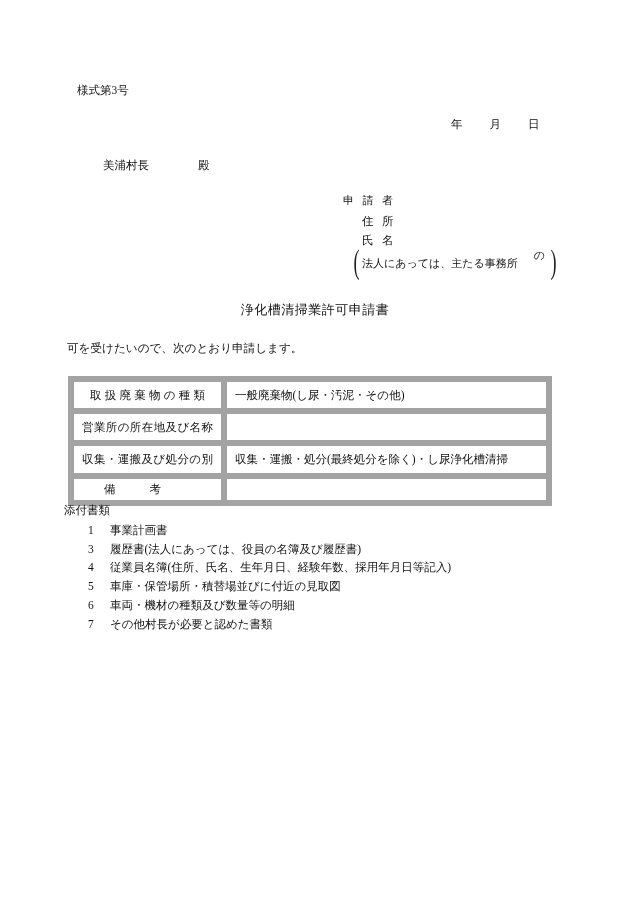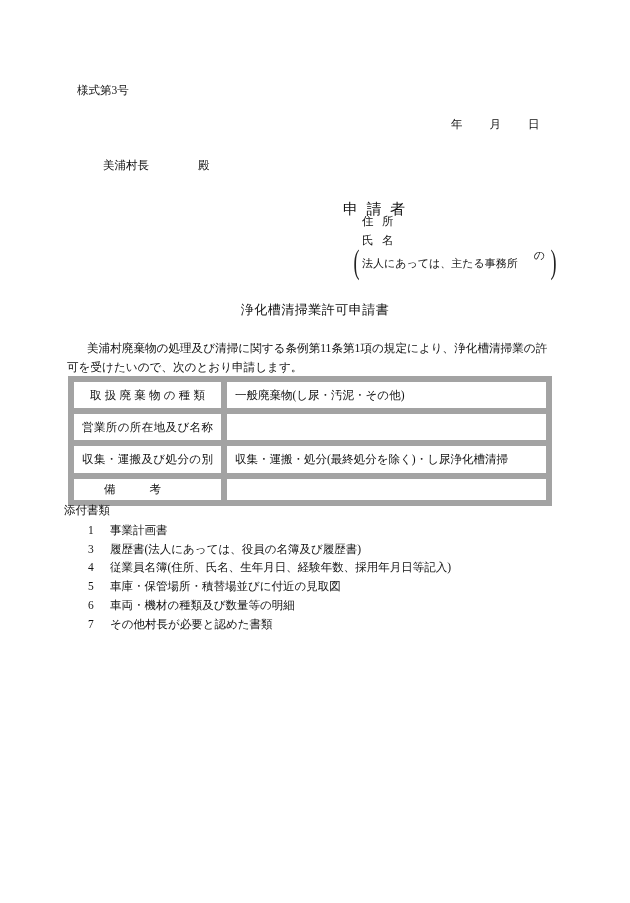--- a/index.html
+++ b/index.html
@@ -11,21 +11,21 @@
   }
   .page {
     position:relative; width:630px; height:903px;
     background:#ffffff; overflow:hidden;
   }
   .abs { position:absolute; }
   .form-number { left:77px; top:83px; font-size:11.5px; }
   .date-line { left:451px; top:117px; font-size:11.5px; display:flex; gap:27px; }
   .recipient { left:103px; top:158px; font-size:11.5px; }
   .recipient .honorific { margin-left:49px; }
-  .applicant-label { left:343px; top:200px; font-size:15px; letter-spacing:8.5px; }
+  .applicant-label { left:343px; top:193px; font-size:11px; letter-spacing:8.5px; }
   .sub-label { font-size:11.5px; letter-spacing:8.5px; }
   .addr-label { left:362px; top:214px; }
   .name-label { left:362px; top:233px; }
   .corp-note { left:351px; top:246px; display:flex; align-items:center; }
   .paren {
     font-size:33px; line-height:33px; font-weight:400;
     transform:scaleX(0.55); color:#222;
   }
   .corp-note-text { font-size:11px; line-height:16px; white-space:nowrap; }
   .corp-note-particle { font-size:11px; line-height:16px; align-self:flex-start; margin:1px 3px 0 16px; }
@@ -76,21 +76,20 @@
     <span class="corp-note-text">
       <span style="display:block">法人にあっては、主たる事務所</span>
     </span>
     <span class="corp-note-particle">の</span>
     <span class="paren">)</span>
   </div>
 
   <div class="abs doc-title">浄化槽清掃業許可申請書</div>
 
   <div class="abs body-text">
-    <div class="indent">美浦村廃棄物の処理及び清掃に関する条例第11条第1項の規定により、浄化槽清掃業の許</div>
     <div>可を受けたいので、次のとおり申請します。</div>
   </div>
 
   <table class="form-table">
     <tbody>
         <tr class="r1">
       <td class="lbl">取扱廃棄物の種類</td>
       <td class="val">一般廃棄物(し尿・汚泥・その他)</td>
     </tr>
     <tr class="r2">

